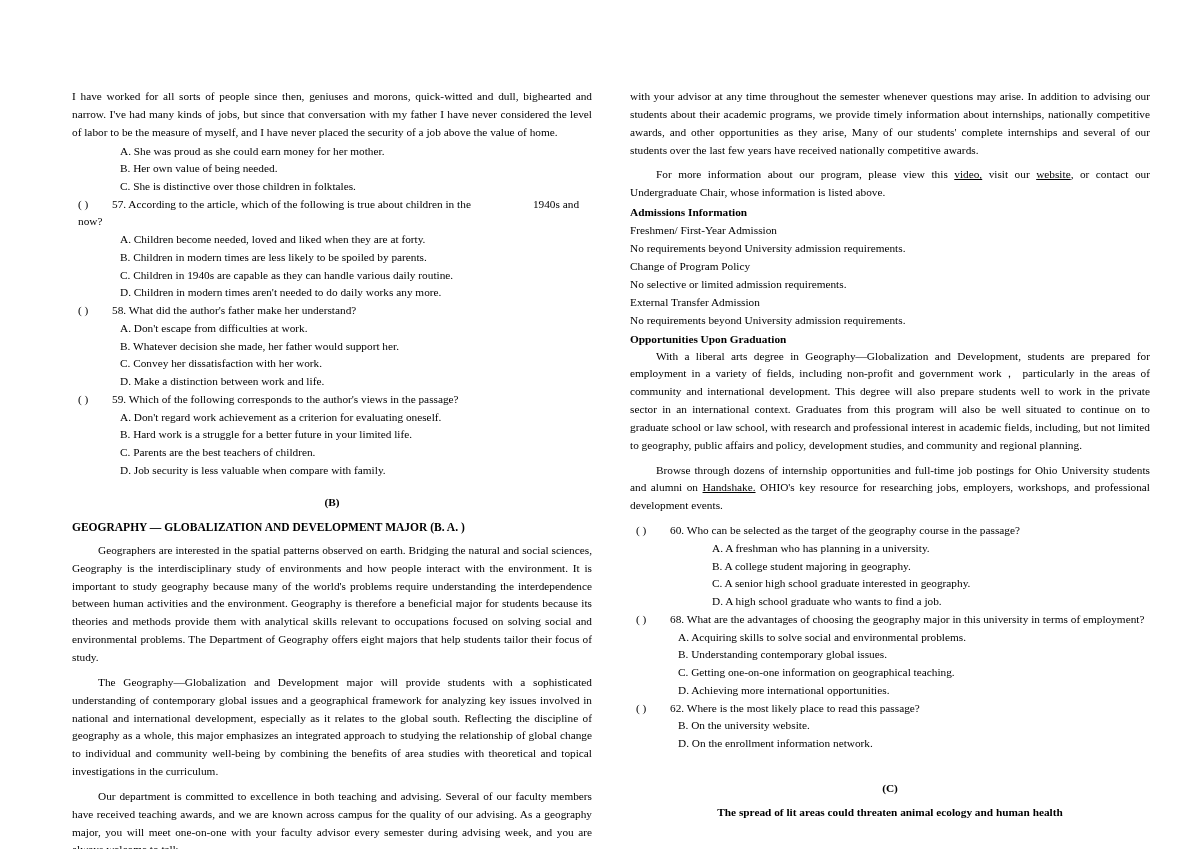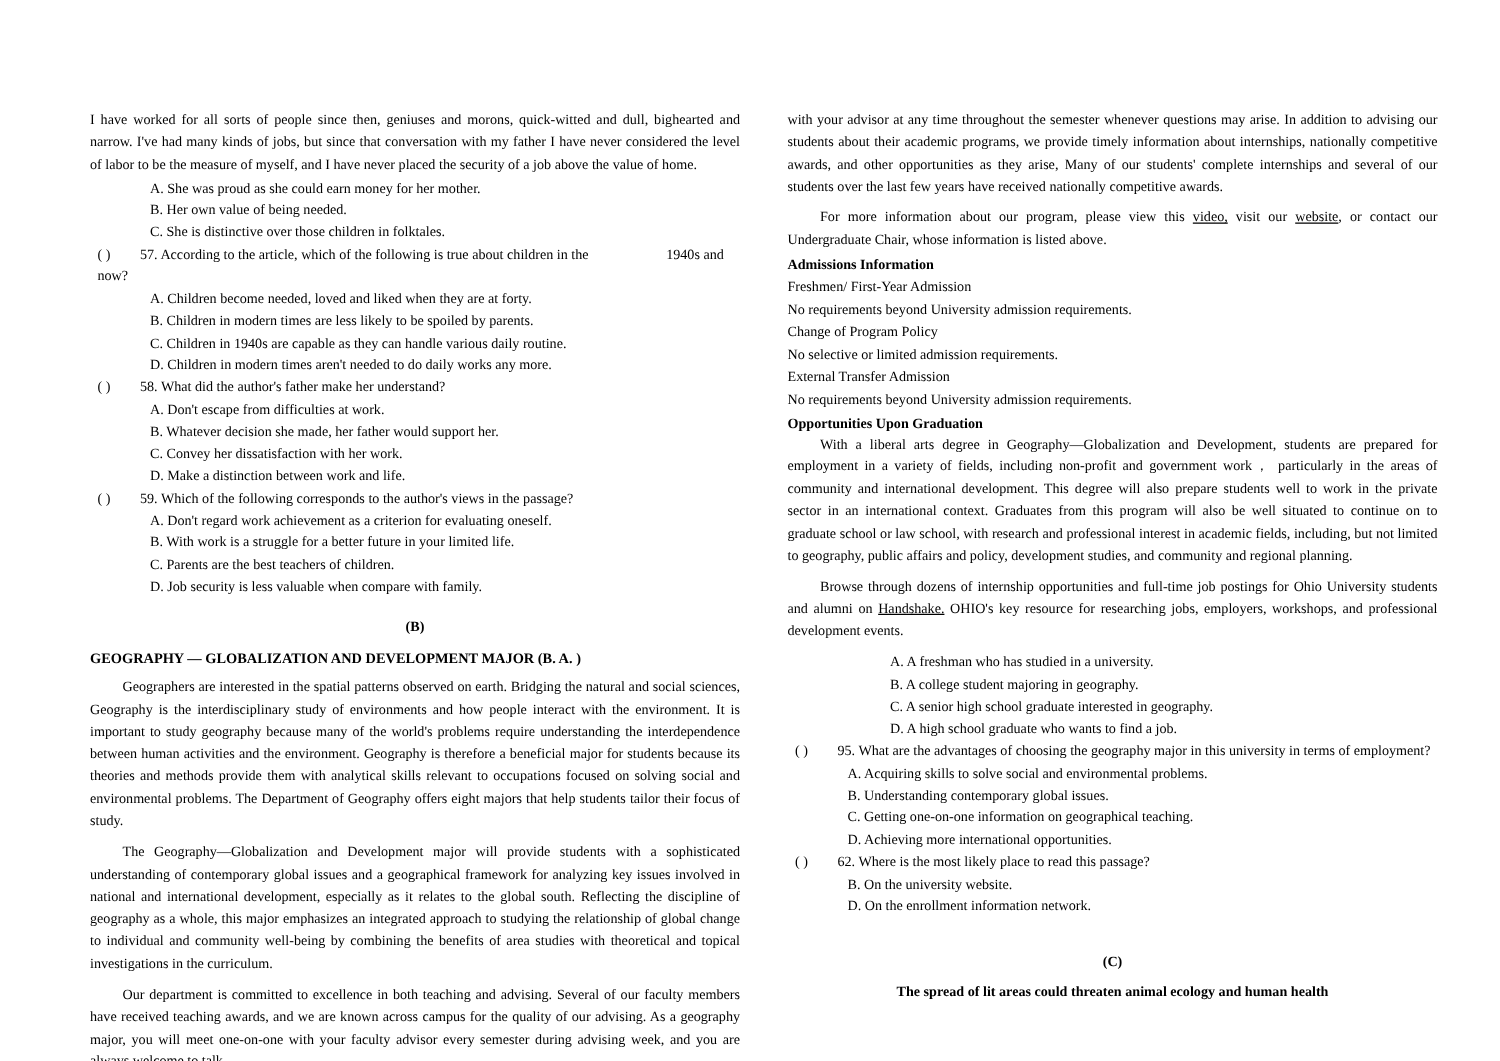--- a/index.html
+++ b/index.html
@@ -144,21 +144,21 @@
         <div class="opt">B. Whatever decision she made, her father would support her.</div>
         <div class="opt">C. Convey her dissatisfaction with her work.</div>
         <div class="opt">D. Make a distinction between work and life.</div>
       </div>
 
       <div>
         <div class="q-line">
           <span class="q-paren">(        )</span><span class="q-text">59. Which of the following corresponds to the author's views in the passage?</span>
         </div>
         <div class="opt">A. Don't regard work achievement as a criterion for evaluating oneself.</div>
-        <div class="opt">B. With work is a struggle for a better future in your limited life.</div>
+        <div class="opt">B. Hard work is a struggle for a better future in your limited life.</div>
         <div class="opt">C. Parents are the best teachers of children.</div>
         <div class="opt">D. Job security is less valuable when compare with family.</div>
       </div>
 
       <div class="spacer-14"></div>
 
       <p class="center bold">(B)</p>
 
       <div class="spacer-6"></div>
 
@@ -194,29 +194,32 @@
 
       <p class="para indent">With a liberal arts degree in Geography—Globalization and Development, students are prepared for employment in a variety of fields, including non-profit and government work，  particularly in the areas of community and international development. This degree will also prepare students well to work in the private sector in an international context. Graduates from this program will also be well situated to continue on to graduate school or law school, with research and professional interest in academic fields, including, but not limited to geography, public affairs and policy, development studies, and community and regional planning.</p>
 
       <div class="spacer-6"></div>
 
       <p class="para indent"><span>Browse through dozens of internship opportunities and full-time job postings for Ohio University students and alumni on </span><span class="underline">Handshake.</span><span> OHIO's key resource for researching jobs, employers, workshops, and professional development events.</span></p>
 
       <div class="spacer-6"></div>
 
       <div>
-        <div class="opt deep">A. A freshman who has studied in a university.</div>
+        <div class="q-line">
+          <span class="q-paren">(        )</span><span class="q-text">60. Who can be selected as the target of the geography course in the passage?</span>
+        </div>
+        <div class="opt deep">A. A freshman who has planning in a university.</div>
         <div class="opt deep">B. A college student majoring in geography.</div>
         <div class="opt deep">C. A senior high school graduate interested in geography.</div>
         <div class="opt deep">D. A high school graduate who wants to find a job.</div>
       </div>
 
       <div>
         <div class="q-line">
-          <span class="q-paren">(        )</span><span class="q-text">95. What are the advantages of choosing the geography major in this university in terms of employment?</span>
+          <span class="q-paren">(        )</span><span class="q-text">68. What are the advantages of choosing the geography major in this university in terms of employment?</span>
         </div>
         <div class="opt">A. Acquiring skills to solve social and environmental problems.</div>
         <div class="opt">B. Understanding contemporary global issues.</div>
         <div class="opt">C. Getting one-on-one information on geographical teaching.</div>
         <div class="opt">D. Achieving more international opportunities.</div>
       </div>
 
       <div>
         <div class="q-line">
           <span class="q-paren">(        )</span><span class="q-text">62. Where is the most likely place to read this passage?</span>

